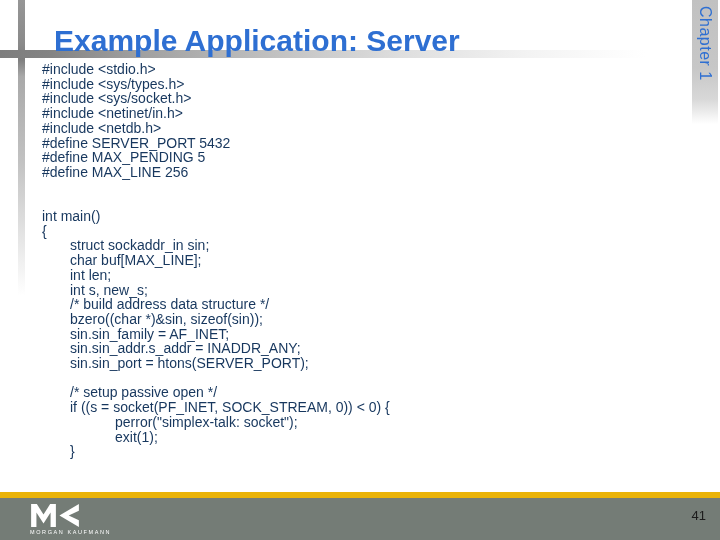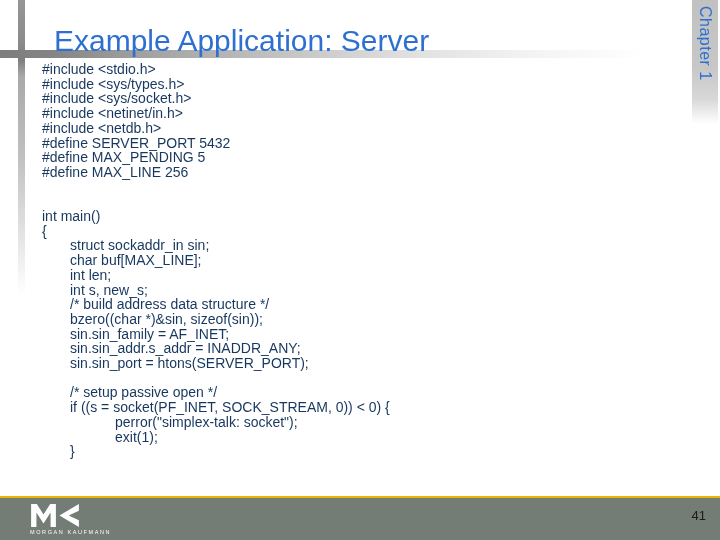--- a/index.html
+++ b/index.html
@@ -28,21 +28,21 @@
     width: 645px; height: 8px;
     background: linear-gradient(to right,
       #7d7d7d 0%, #848484 8%, #9d9d9d 20%,
       #bdbdbd 40%, #dedede 62%, #f3f3f3 82%,
       rgba(255,255,255,0) 100%);
   }
 
   .title {
     position: absolute; left: 54px; top: 24px;
     margin: 0;
-    font-size: 30px; font-weight: 400; line-height: 1.1;
+    font-size: 30px; font-weight: 700; line-height: 1.1;
     color: var(--title-blue, #2e6fd2);
     white-space: nowrap;
   }
 
   
   .chapter-tab {
     position: absolute; top: 0; right: 2px;
     width: 26px; height: 124px;
     box-sizing: border-box; padding-top: 6px;
     display: flex; justify-content: center;
@@ -65,21 +65,21 @@
     white-space: pre;
   }
   .code-line.i1 { padding-left: 28px; }
   .code-line.i2 { padding-left: 73px; }
 
   
   .footer {
     position: absolute; left: 0; bottom: 0;
     width: 720px; height: 42px;
     background: var(--footer-gray, #747c76);
-    border-top: 2px solid #eab308;
+    border-top: 6px solid #eab308;
   }
   .logo { position: absolute; left: 30px; top: 6px; }
   .logo-mark { display: block; width: 50px; height: 23px; }
   .logo-name {
     margin-top: 2px;
     font-size: 5.5px; letter-spacing: 1.6px;
     color: #ffffff; white-space: nowrap;
   }
   .page-number {
     position: absolute; right: 14px; top: 10px;

